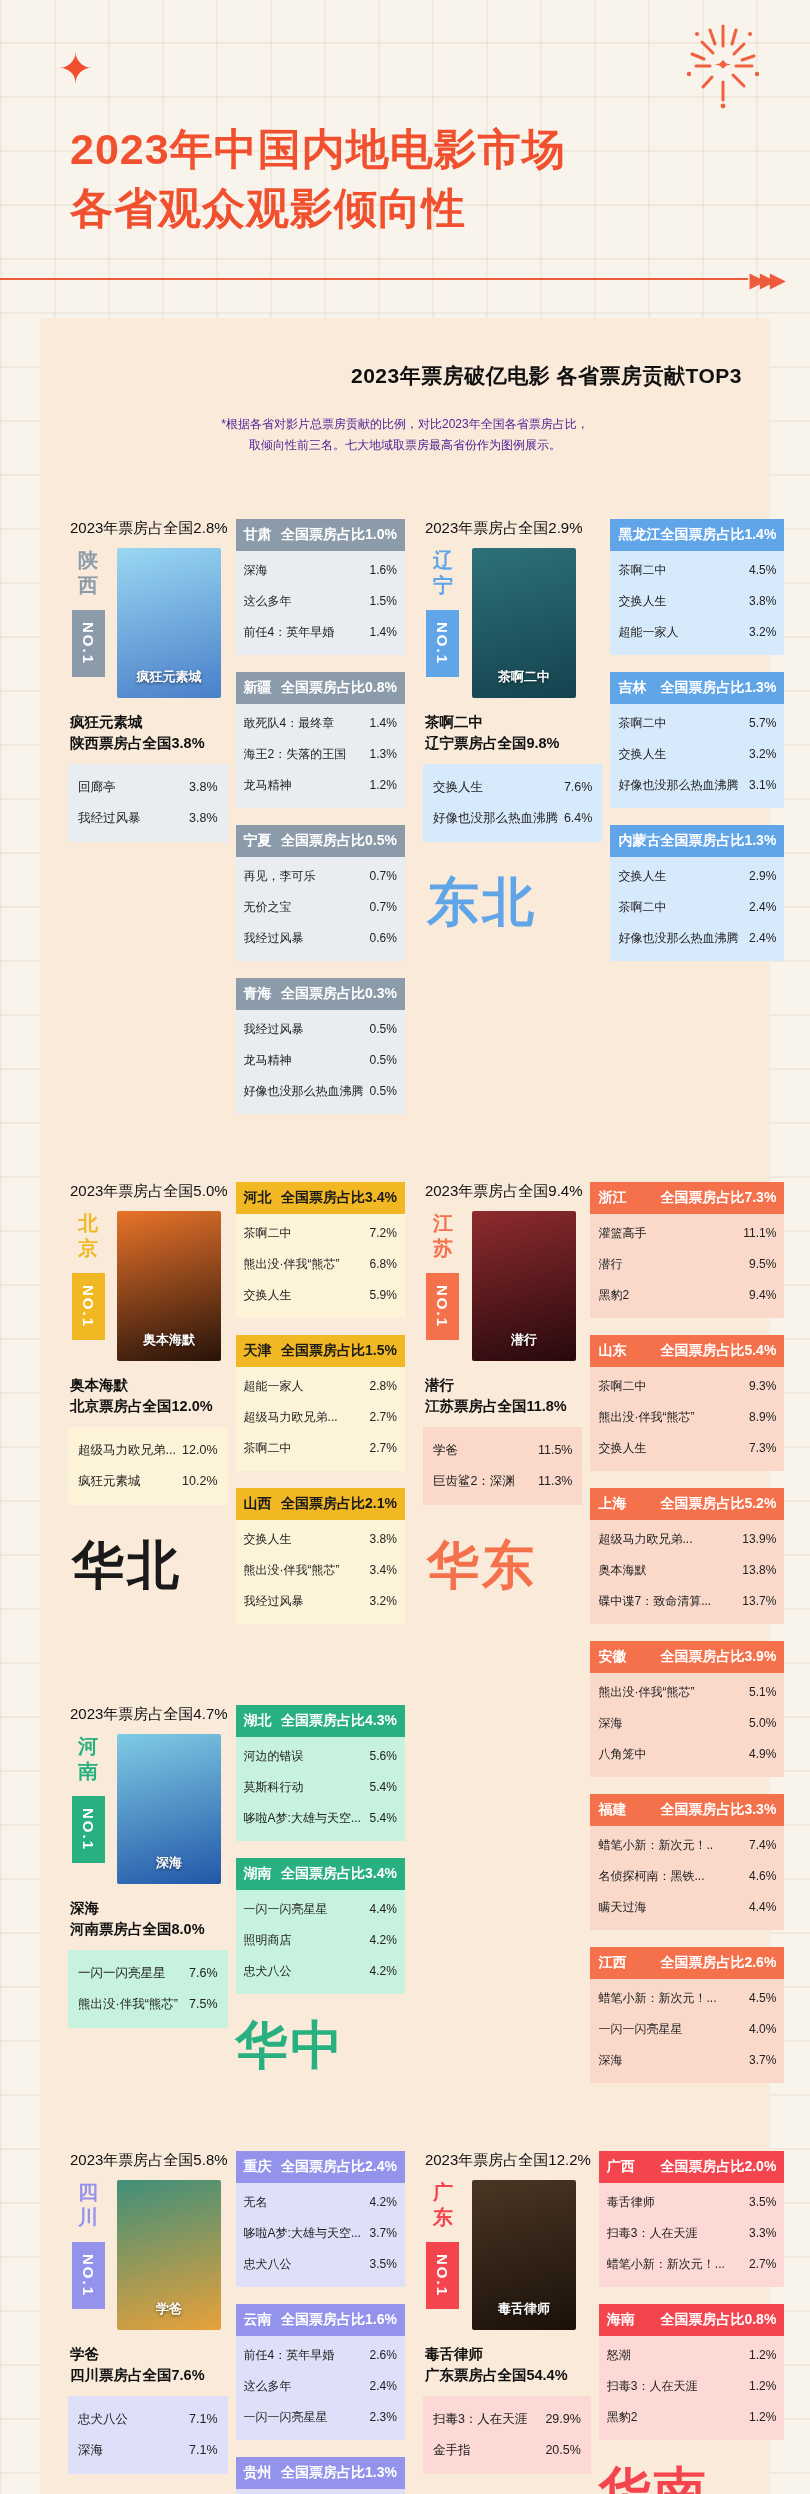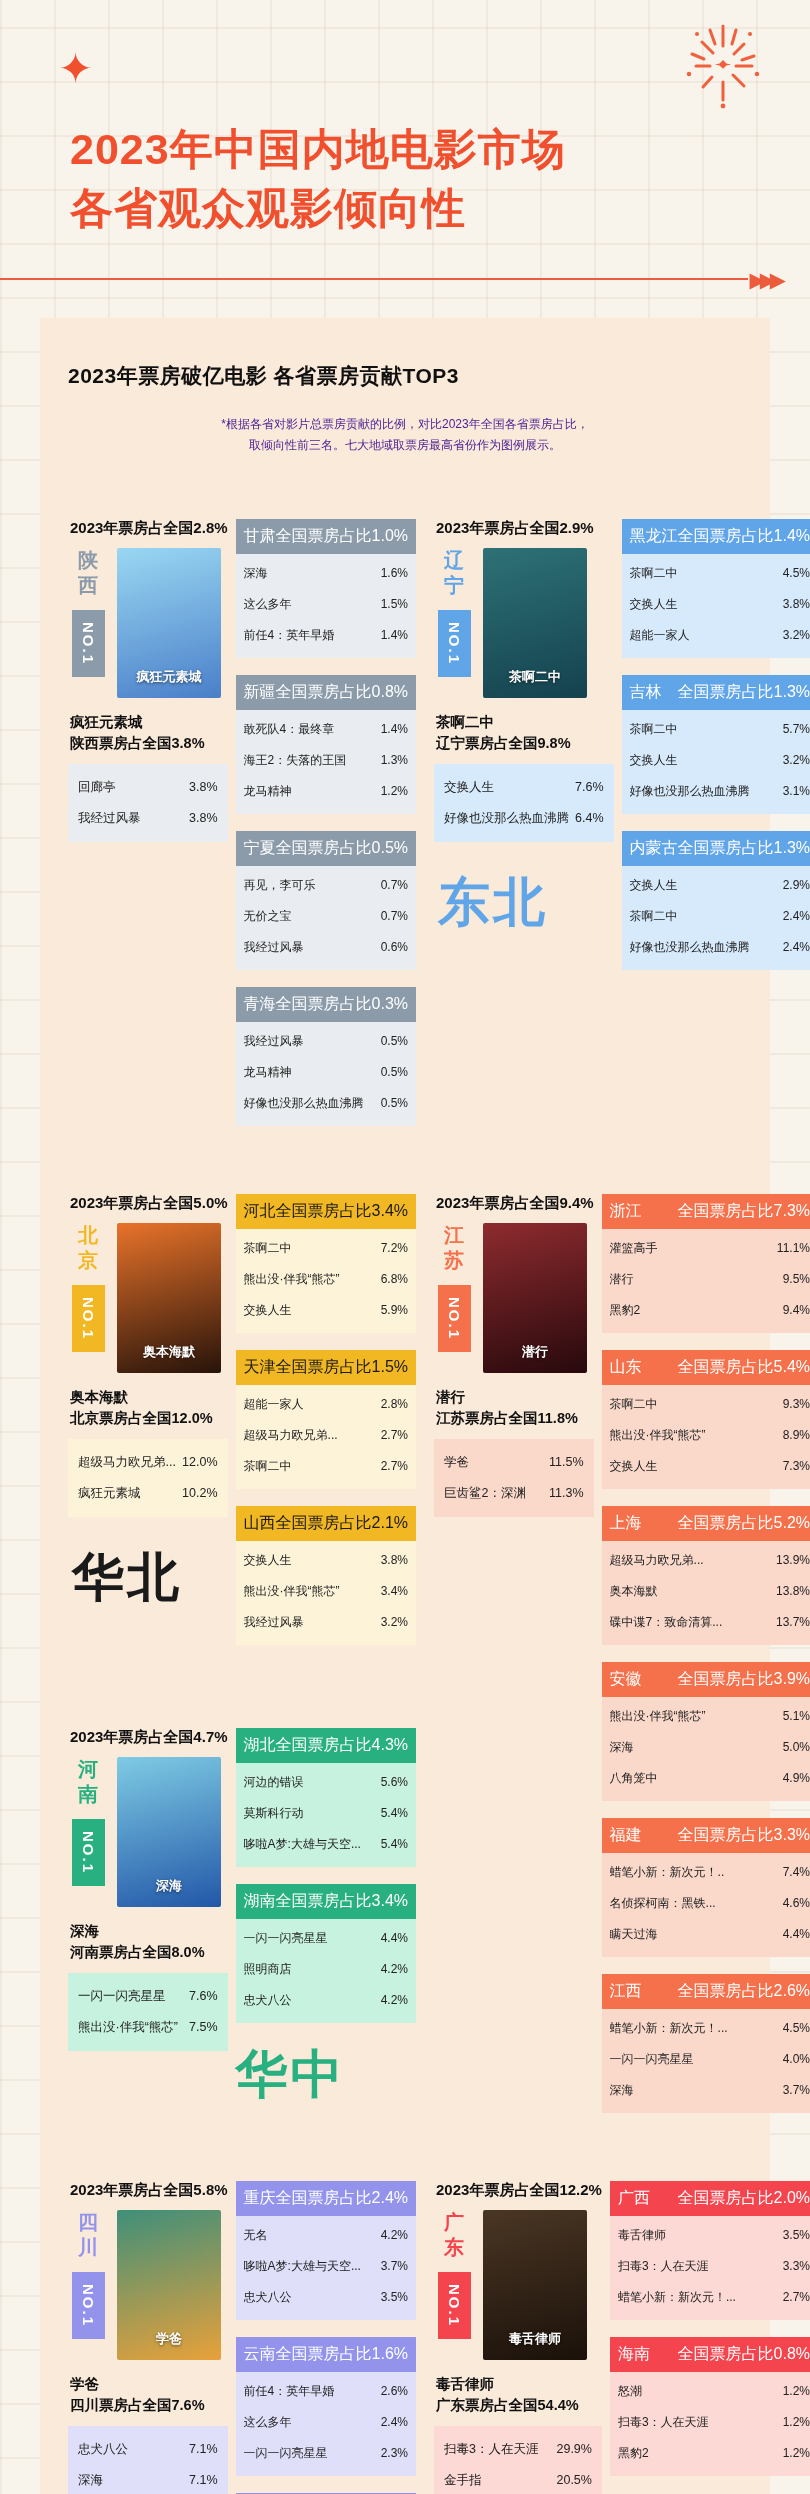--- a/index.html
+++ b/index.html
@@ -19,29 +19,29 @@
   header { position:relative; padding:120px 0 0 0; }
   .sparkle { position:absolute; left:58px; top:44px; font-size:42px; color:#F1502F; }
   .firework { position:absolute; right:44px; top:22px; }
   h1 { margin:0 0 0 70px; color:#F1502F; font-size:43px; line-height:1.38; font-weight:bold; letter-spacing:1px; }
   .rule-row { display:flex; align-items:center; margin-top:30px; padding-right:30px; }
   .line { flex:1; height:2px; background:#EC5B3B; }
   .arrows { color:#EC5B3B; font-size:21px; letter-spacing:-6px; line-height:1; padding-left:2px; }
 
   
   .card { margin:28px 40px 0 40px; background:#FAEADA; border-radius:3px; padding:44px 28px 48px 28px; }
-  h2 { margin:0 0 24px; text-align:left; font-size:21px; font-weight:bold; color:#101010; letter-spacing:.5px; }
+  h2 { margin:0 0 24px; text-align:right; font-size:21px; font-weight:bold; color:#101010; letter-spacing:.5px; }
   .subtitle { margin:0 0 62px; text-align:center; font-size:12px; line-height:1.8; color:#4c1d95; }
 
   .regions { display:grid; grid-template-columns:1fr 1fr; column-gap:18px; row-gap:56px; }
   .region { display:flex; gap:8px; align-items:flex-start; }
   .region.tall { grid-row:span 2; }
 
   .overview { flex:0 0 158px; }
-  .share-label { font-size:15px; font-weight:bold; color:#111; margin:0 0 10px 2px; white-space:nowrap; }
+  .share-label { font-size:15px; font-weight:normal; color:#111; margin:0 0 10px 2px; white-space:nowrap; }
   .hero-row { display:flex; gap:9px; }
   .vert-col { display:flex; flex-direction:column; align-items:center; gap:12px; width:40px; }
   .prov-vert { color:var(--acc); font-weight:bold; font-size:20px; line-height:1.25; text-align:center; }
   .rank { background:var(--acc); color:#fff; font-weight:bold; font-size:15px;
           writing-mode:vertical-rl; text-orientation:sideways; letter-spacing:2px;
           padding:12px 9px; line-height:1; }
   .poster { width:104px; height:150px; border-radius:2px;
             background:linear-gradient(165deg,var(--p1) 0%,var(--p2) 100%);
             display:flex; align-items:flex-end; justify-content:center;
             color:#fff; font-weight:bold; font-size:13px; padding-bottom:12px;
@@ -51,21 +51,21 @@
   .frow { display:flex; justify-content:space-between; align-items:baseline; color:#222; }
   .summary .frow { font-size:12.5px; padding:7px 0; }
   .fname { white-space:nowrap; overflow:hidden; text-overflow:ellipsis; margin-right:6px; }
   .fpct { flex-shrink:0; }
   .big-label { color:var(--label); font-weight:bold; font-size:52px; letter-spacing:3px; margin-top:26px; margin-left:4px; white-space:nowrap; }
 
   .prov-col { flex:1; min-width:0; }
   .pbox { background:var(--light); margin-bottom:17px; }
   .pbox:last-of-type { margin-bottom:12px; }
   .pbox-head { background:var(--acc); color:var(--htext); display:flex; justify-content:space-between;
-               font-weight:normal; font-size:16px; padding:7px 8px; white-space:nowrap; }
+               font-weight:bold; font-size:14px; padding:7px 8px; white-space:nowrap; }
   .pbox-body { padding:4px 8px 7px 8px; }
   .pbox .frow { font-size:12px; padding:7px 0; }
   .prov-col .big-label { text-align:left; margin:14px 0 0 0; }
 </style>
 </head>
 <body>
 
 <div class="page">
 
   <header>
@@ -426,20 +426,21 @@
             <div class="summary">
               <div class="frow">
                 <span class="fname">学爸</span>
                 <span class="fpct">11.5%</span>
               </div>
               <div class="frow">
                 <span class="fname">巨齿鲨2：深渊</span>
                 <span class="fpct">11.3%</span>
               </div>
             </div>
+            <div class="big-label">华东</div>
           </div>
           <div class="prov-col">
             <div class="pbox">
               <div class="pbox-head">
                 <span class="pname">浙江</span>
                 <span class="pshare">全国票房占比7.3%</span>
               </div>
               <div class="pbox-body">
                 <div class="frow">
                   <span class="fname">灌篮高手</span>

